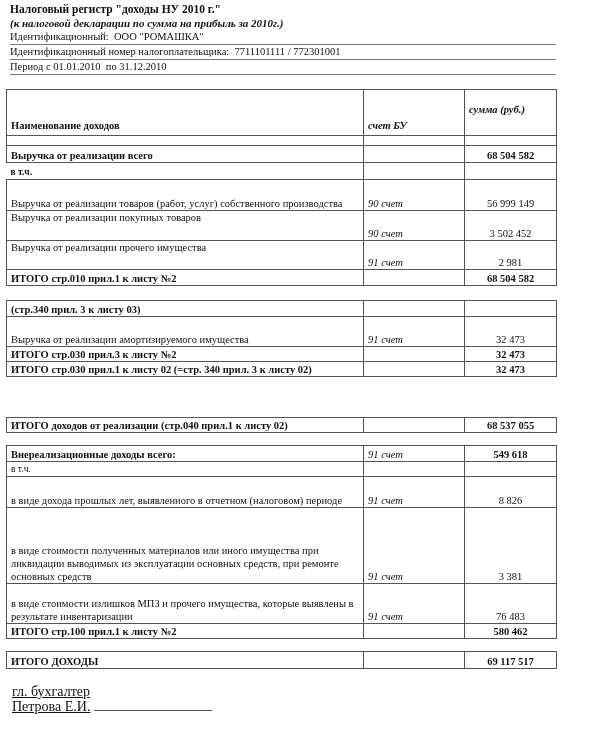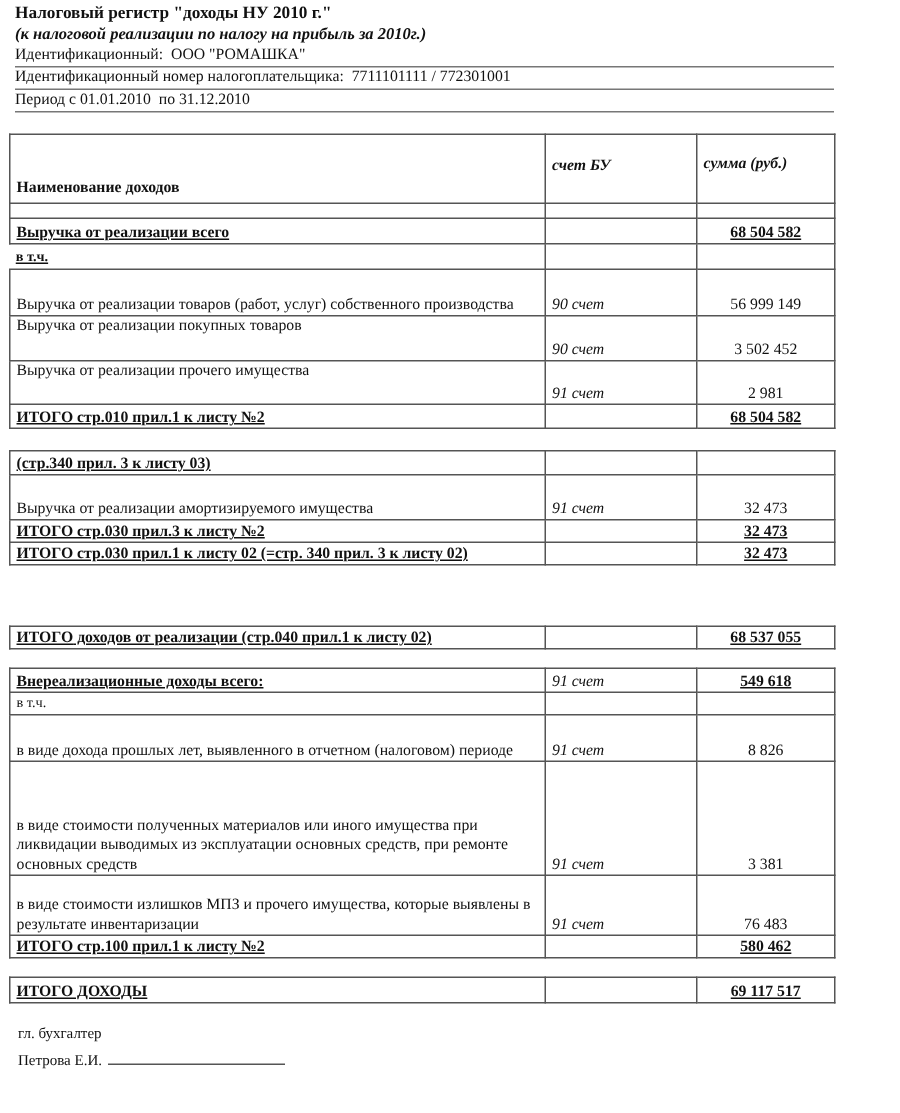--- a/index.html
+++ b/index.html
@@ -27,33 +27,33 @@
     vertical-align: bottom;
     line-height: 13px;
     font-size: 10.5px;
     overflow: hidden;
   }
   table.reg col.c1 { width: 357px; }
   table.reg col.c2 { width: 101px; }
   table.reg col.c3 { width: 92px; }
   td.acc { font-style: italic; }
   td.sum { text-align: center; }
-  .b { font-weight: bold; text-decoration: underline; }
+  .b { font-weight: bold; }
   td.noleft { border-left: none !important; }
   td.hd { font-weight: bold; }
   td.hdi { font-weight: bold; font-style: italic; }
 
-  .sig { position: absolute; left: 12px; font-size: 10px; }
+  .sig { position: absolute; left: 12px; font-size: 14px; text-decoration: underline; }
   .sig-line { display: inline-block; width: 118px; border-bottom: 1px solid #555; height: 10px; vertical-align: baseline; margin-left: 4px; }
 </style>
 </head>
 <body>
 
 <div class="hdr title">Налоговый регистр "доходы НУ 2010 г."</div>
-<div class="hdr subtitle">(к налоговой реализации по налогу на прибыль за 2010г.)</div>
+<div class="hdr subtitle">(к налоговой декларации по сумма на прибыль за 2010г.)</div>
 <div class="hdr h1">
   <span>Идентификационный:</span>&nbsp;
   <span>ООО "РОМАШКА"</span>
 </div>
 <div class="hdr-line" style="top:44px"></div>
 <div class="hdr h2">
   <span>Идентификационный номер налогоплательщика:</span>&nbsp;
   <span>7711101111 / 772301001</span>
 </div>
 <div class="hdr-line" style="top:59px"></div>
@@ -65,21 +65,21 @@
 
 <table class="reg" style="top:89px">
   <colgroup>
       <col class="c1">
       <col class="c2">
       <col class="c3">
     </colgroup>
   <tbody>
       <tr style="height:46px">
     <td class="hd" style="padding-bottom:3px">Наименование доходов</td>
-    <td class="hdi" style="padding-bottom:18px">счет БУ</td>
+    <td class="hdi" style="padding-bottom:3px">счет БУ</td>
     <td class="hdi" style="padding-bottom:19px">сумма (руб.)</td>
   </tr>
   <tr style="height:10px">
     <td></td>
         <td></td>
         <td></td>
   </tr>
   <tr style="height:17px">
     <td class="b">Выручка от реализации всего</td>
     <td class="acc"></td>

